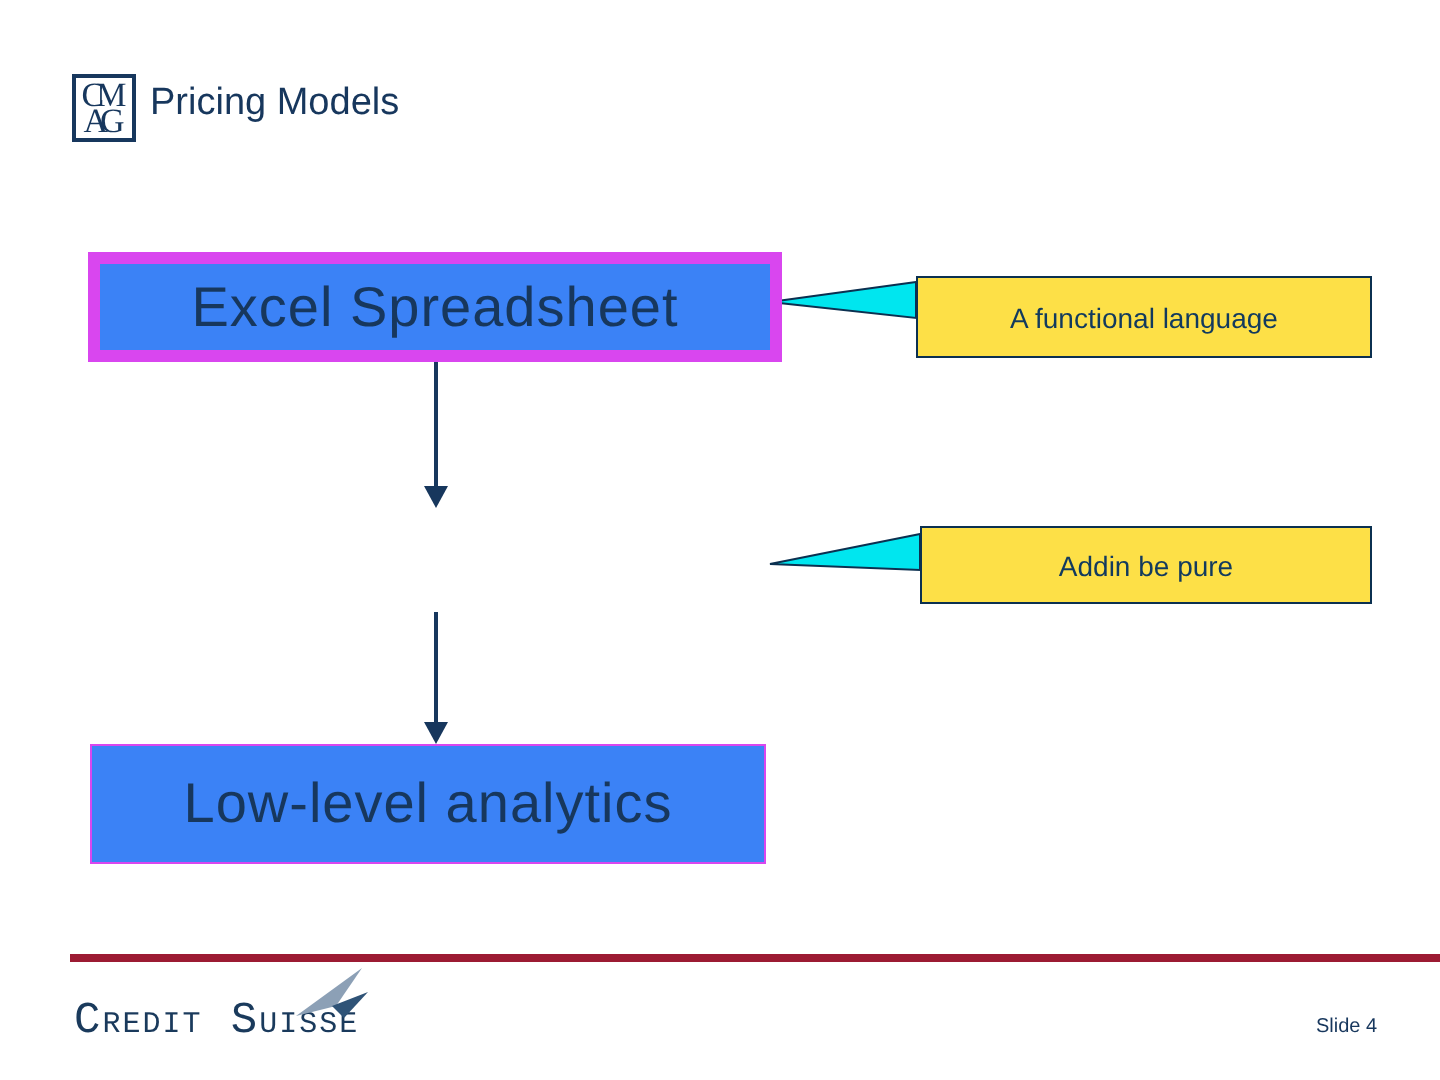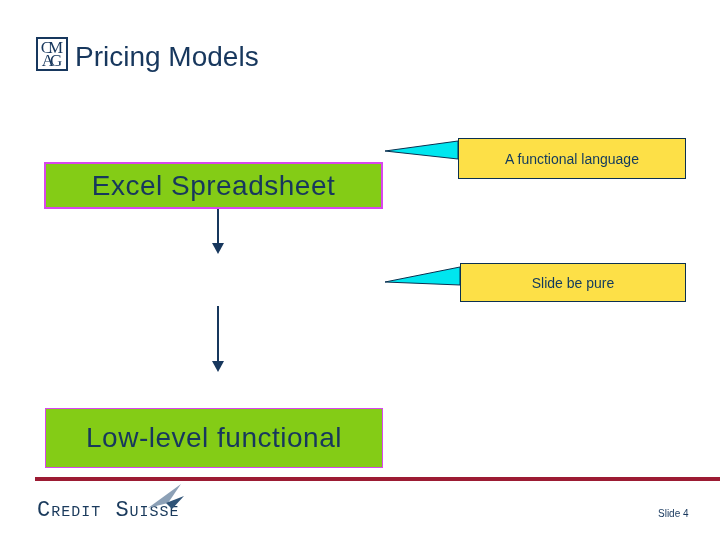--- a/index.html
+++ b/index.html
@@ -9,27 +9,27 @@
   }
   
   .logo-box{
     position:absolute;left:36px;top:37px;width:28px;height:28px;
     border:2px solid #17375D;background:#fff;
     font-family:"Liberation Serif",serif;font-size:17px;line-height:13px;
     letter-spacing:-4px;text-align:center;color:#17375D;padding-top:2px;
   }
   .logo-box span{display:block;padding-right:4px;}
   .page-title{
-    position:absolute;left:75px;top:41px;font-size:28px;color:#17375D;
+    position:absolute;left:75px;top:41px;font-size:19px;color:#17375D;
   }
   
   .dbox{
-    position:absolute;background:#84cc16;border:2px solid #d946ef;
+    position:absolute;background:#3b82f6;border:6px solid #d946ef;
     display:flex;align-items:center;justify-content:center;
-    font-size:28px;letter-spacing:0.5px;color:#17375D;white-space:nowrap;margin-top:36px;
+    font-size:28px;letter-spacing:0.5px;color:#17375D;white-space:nowrap;
   }
   .box1{left:44px;top:126px;width:335px;height:43px;}
   .box2{left:43px;top:254px;width:336px;height:49px;}
   .box3{left:45px;top:372px;width:336px;height:58px;border-width:1px;}
   
   .callout{
     position:absolute;background:#fde047;border:1px solid #0B3050;
     display:flex;align-items:center;justify-content:center;
     font-size:14px;color:#123A5E;white-space:nowrap;
   }
@@ -68,28 +68,28 @@
     <polygon points="212,243 224,243 218,254" fill="#17375D"></polygon>
 
     <line x1="218" y1="306" x2="218" y2="361" stroke="#17375D" stroke-width="2"></line>
     <polygon points="212,361 224,361 218,372" fill="#17375D"></polygon>
   </svg>
 
   <div class="dbox box1">
     <span>Excel Spreadsheet</span>
   </div>
   <div class="dbox box3">
-    <span>Low-level functional</span>
+    <span>Low-level analytics</span>
   </div>
 
   <div class="callout c1">
     <span>A functional language</span>
   </div>
   <div class="callout c2">
-    <span>Slide be pure</span>
+    <span>Addin be pure</span>
   </div>
 
   <div class="redline"></div>
 
   <div class="brand">Credit Suisse</div>
 
   <svg class="sail" viewBox="0 0 40 26" xmlns="http://www.w3.org/2000/svg">
     <polygon points="1,25 34,1 21,20" fill="#8CA0B6"></polygon>
     <polygon points="19,20 37,13 25,26" fill="#2F5377"></polygon>
   </svg>

